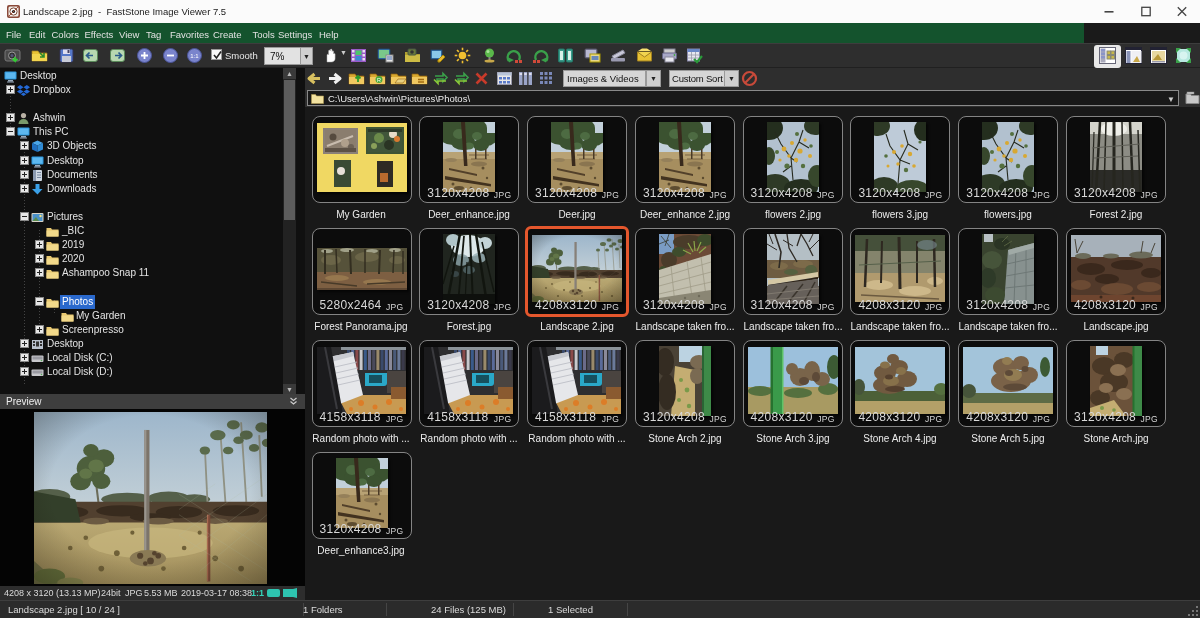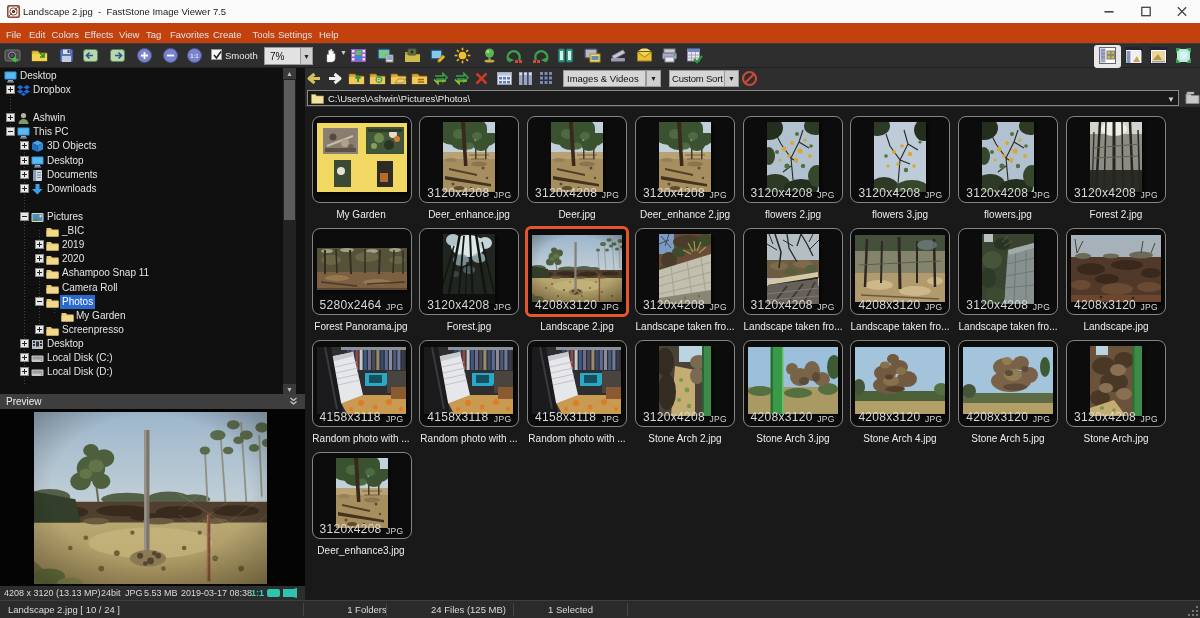--- a/index.html
+++ b/index.html
@@ -1,18 +1,18 @@
 <!DOCTYPE html>
 <html><head><meta charset="utf-8"><style>
 *{margin:0;padding:0;box-sizing:border-box}
 html,body{width:1200px;height:618px;overflow:hidden}
 body{font-family:"Liberation Sans",sans-serif;background:#1a1a1a;position:relative}
 .abs{position:absolute}
 .titlebar{left:0;top:0;width:1200px;height:23px;background:#fbfbfb;color:#1a1a1a;font-size:10px}
-.menubar{left:0;top:23px;width:1200px;height:20px;background:#c2410c;color:#e2e2e2;font-size:9.5px}
+.menubar{left:0;top:23px;width:1084px;height:20px;background:#14532d;color:#e2e2e2;font-size:9.5px}
 .toolbar1{left:0;top:43px;width:1200px;height:25px;background:#2e2e2e;border-top:1px solid #3d3d3d;border-bottom:1px solid #202020}
 .leftpane{left:0;top:68px;width:305px;height:532px;background:#101010}
 .treerow{position:absolute;height:14px;line-height:14px;color:#e4e4e4;font-size:10px;white-space:nowrap}
 .pbox{position:absolute;width:9px;height:9px;background:#e8e8e8;border:1px solid #888;top:2px}
 .pbox:before{content:"";position:absolute;left:1px;top:3px;width:5px;height:1px;background:#222}
 .pbox.plus:after{content:"";position:absolute;left:3px;top:1px;width:1px;height:5px;background:#222}
 .tlabel{position:absolute;top:0}
 .tlabel.sel{background:#2a69cd;color:#fff;padding:0 2px;margin-left:-2px}
 .toolbar2{left:305px;top:68px;width:895px;height:21px;background:#2e2e2e}
 .addrbar{left:305px;top:89px;width:895px;height:18px;background:#2e2e2e}
@@ -375,27 +375,20 @@
       <span class="tlabel" style="left:62px">2020</span>
     </div>
 <div class="treerow" style="left:0;top:198px;width:280px">
       <span class="pbox plus" style="left:35px"></span>
       <span class="abs" style="left:46px;top:1px"><svg width="13" height="13" viewBox="0 0 13 13">
           <path d="M0.5 3 h4.5 l1 1.5 h6.5 v7 h-12Z" fill="#e8c871"></path>
           <path d="M0.5 5.5 h12 v6 h-12Z" fill="#f2d98a"></path>
         </svg></span>
       <span class="tlabel" style="left:62px">Ashampoo Snap 11</span>
     </div>
-<div class="treerow" style="left:0;top:213px;width:280px">
-      <span class="abs" style="left:46px;top:1px"><svg width="13" height="13" viewBox="0 0 13 13">
-          <path d="M0.5 3 h4.5 l1 1.5 h6.5 v7 h-12Z" fill="#e8c871"></path>
-          <path d="M0.5 5.5 h12 v6 h-12Z" fill="#f2d98a"></path>
-        </svg></span>
-      <span class="tlabel" style="left:62px">Camera Roll</span>
-    </div>
 <div class="treerow" style="left:0;top:227px;width:280px">
       <span class="pbox" style="left:35px"></span>
       <span class="abs" style="left:46px;top:1px"><svg width="13" height="13" viewBox="0 0 13 13">
           <path d="M0.5 3 h4.5 l1 1.5 h6.5 v7 h-12Z" fill="#e8c871"></path>
           <path d="M0.5 5.5 h12 v6 h-12Z" fill="#f2d98a"></path>
         </svg></span>
       <span class="tlabel sel" style="left:62px">Photos</span>
     </div>
 <div class="treerow" style="left:0;top:241px;width:280px">
       <span class="abs" style="left:61px;top:1px"><svg width="13" height="13" viewBox="0 0 13 13">
@@ -1563,21 +1556,21 @@
         <ellipse cx="36" cy="42" rx="8" ry="2.5" fill="#8a7550"></ellipse>
       </svg>
       <div class="dims">3120x4208</div>
       <div class="fmt">JPG</div>
     </div>
     <div class="lbl" style="left:2px;top:438px">Deer_enhance3.jpg</div>
   </div>
 <div class="abs statusbar">
 <span class="abs" style="left:8px">Landscape 2.jpg [ 10 / 24 ]</span>
 <span class="vsep" style="left:303px"></span>
-<span class="abs" style="left:331px;width:72px;text-align:center">1 Folders</span>
+<span class="abs" style="left:303px;width:72px;">1 Folders</span>
 <span class="vsep" style="left:386px"></span>
 <span class="abs" style="left:396px;width:110px;text-align:right">24 Files (125 MB)</span>
 <span class="vsep" style="left:513px"></span>
 <span class="abs" style="left:523px;width:95px;text-align:center">1 Selected</span>
 <span class="vsep" style="left:627px"></span>
 <svg class="abs" style="right:1px;bottom:1px" width="12" height="12" viewBox="0 0 12 12">
       <g fill="#777">
         <rect x="9" y="9" width="2" height="2"></rect>
         <rect x="5" y="9" width="2" height="2"></rect>
         <rect x="1" y="9" width="2" height="2"></rect>

